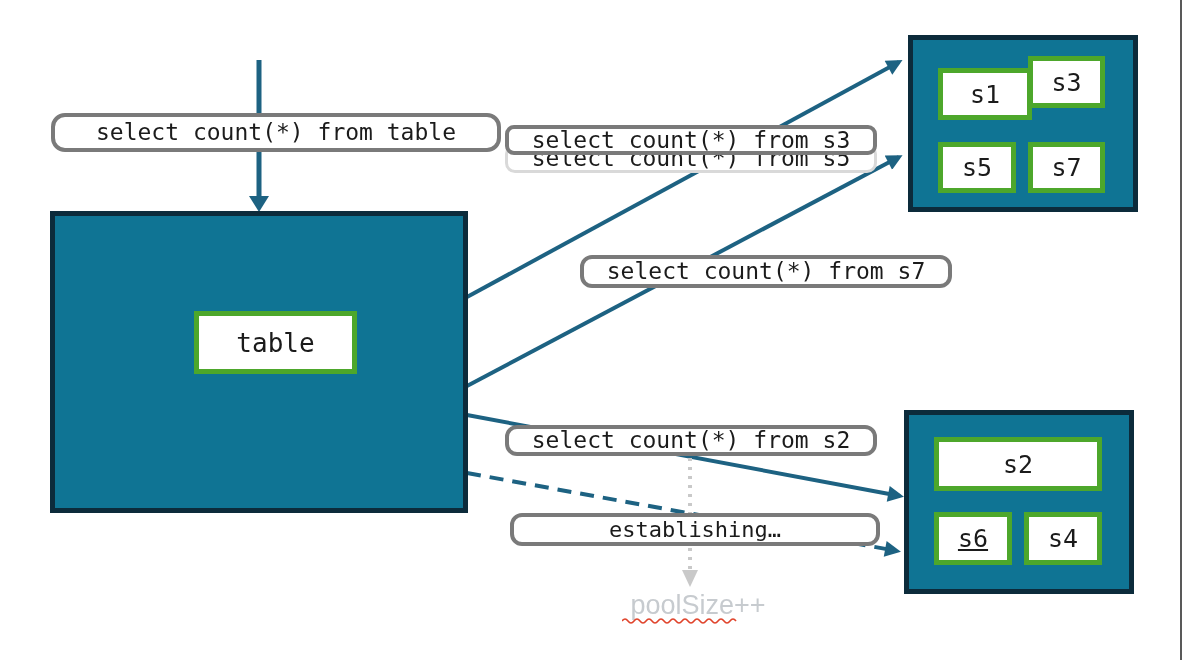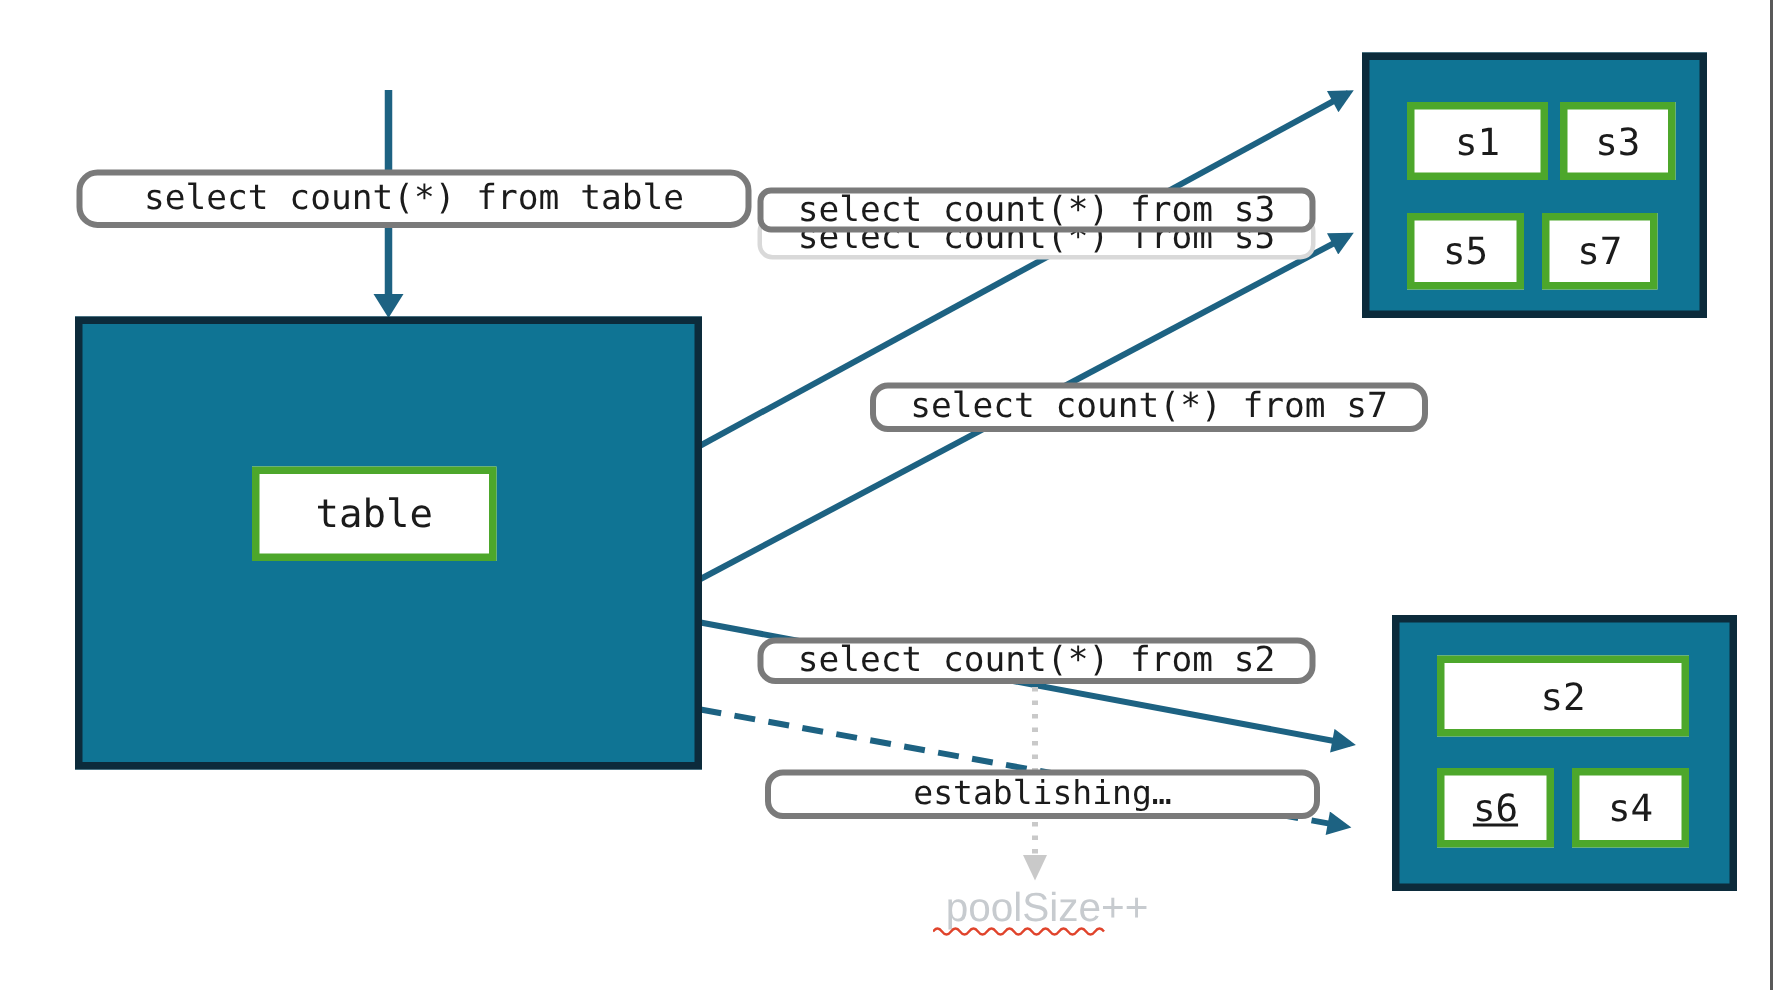--- a/index.html
+++ b/index.html
@@ -23,29 +23,29 @@
   
   .q-table{left:51px;top:113px;width:450px;height:39px;border-radius:14px;}
   .q-s5{left:505px;top:96px;width:372px;height:29px;border-radius:10px;
         border-width:3px;border-color:var(--label_border_light);z-index:4;margin-top:48px;}
   .q-s3{left:505px;top:125px;width:372px;height:30px;border-radius:9px;z-index:5;}
   .q-s7{left:580px;top:255px;width:372px;height:33px;border-radius:12px;}
   .q-s2{left:505px;top:425px;width:372px;height:31px;border-radius:12px;}
   .q-est{left:510px;top:513px;width:370px;height:33px;border-radius:12px;font-size:22px;}
   
   .tablebox{left:50px;top:211px;width:418px;height:302px;}
-  .tablebox .shard{left:113px;top:95px;width:163px;height:63px;font-size:26px;}
+  .tablebox .shard{left:139px;top:95px;width:163px;height:63px;font-size:26px;}
   
   .pool-top{left:908px;top:35px;width:230px;height:177px;}
   .pool-top .s1{left:25px;top:28px;width:94px;height:52px;}
-  .pool-top .s3{left:115px;top:28px;width:77px;height:52px;margin-left:12px;}
+  .pool-top .s3{left:115px;top:16px;width:77px;height:52px;}
   .pool-top .s5{left:25px;top:102px;width:78px;height:51px;}
   .pool-top .s7{left:115px;top:102px;width:77px;height:51px;}
   
-  .pool-bottom{left:928px;top:410px;width:230px;height:184px;padding-left:33px;}
+  .pool-bottom{left:904px;top:410px;width:230px;height:184px;padding-left:33px;}
   .pool-bottom .s2{left:25px;top:22px;width:168px;height:54px;}
   .pool-bottom .s6{left:25px;top:97px;width:78px;height:53px;text-decoration:underline;}
   .pool-bottom .s4{left:115px;top:97px;width:78px;height:53px;}
   
   .pool-note{position:absolute;left:618px;top:590px;width:160px;text-align:center;
         font-family:"Liberation Sans",sans-serif;font-size:27px;color:var(--muted_text);}
   .squiggle{position:absolute;left:622px;top:617px;}
   .edge-line{position:absolute;left:1180px;top:0;width:2px;height:660px;background:var(--edge_line);}
 </style>
 </head>

